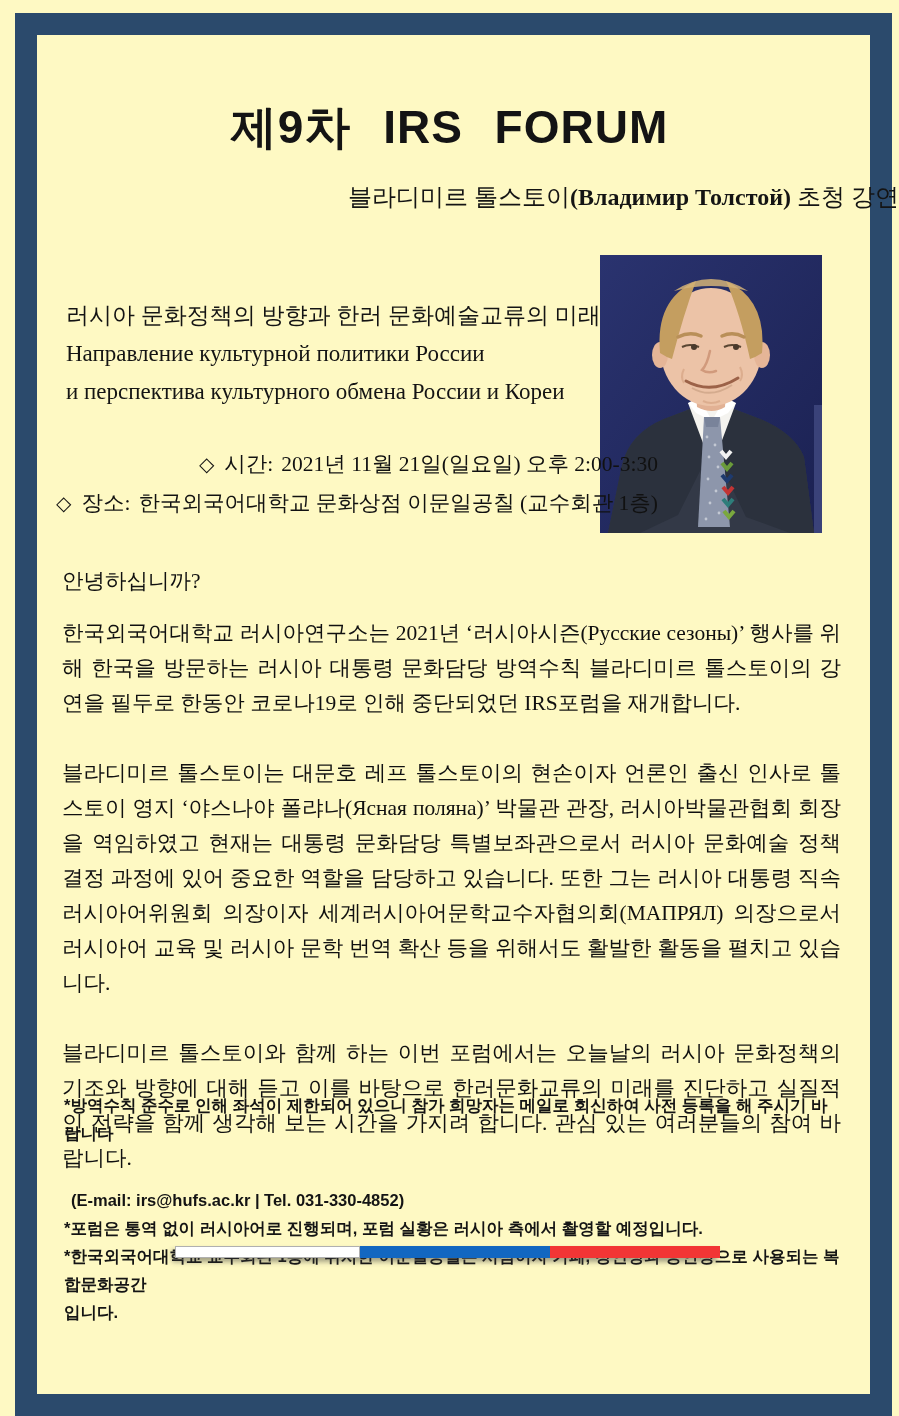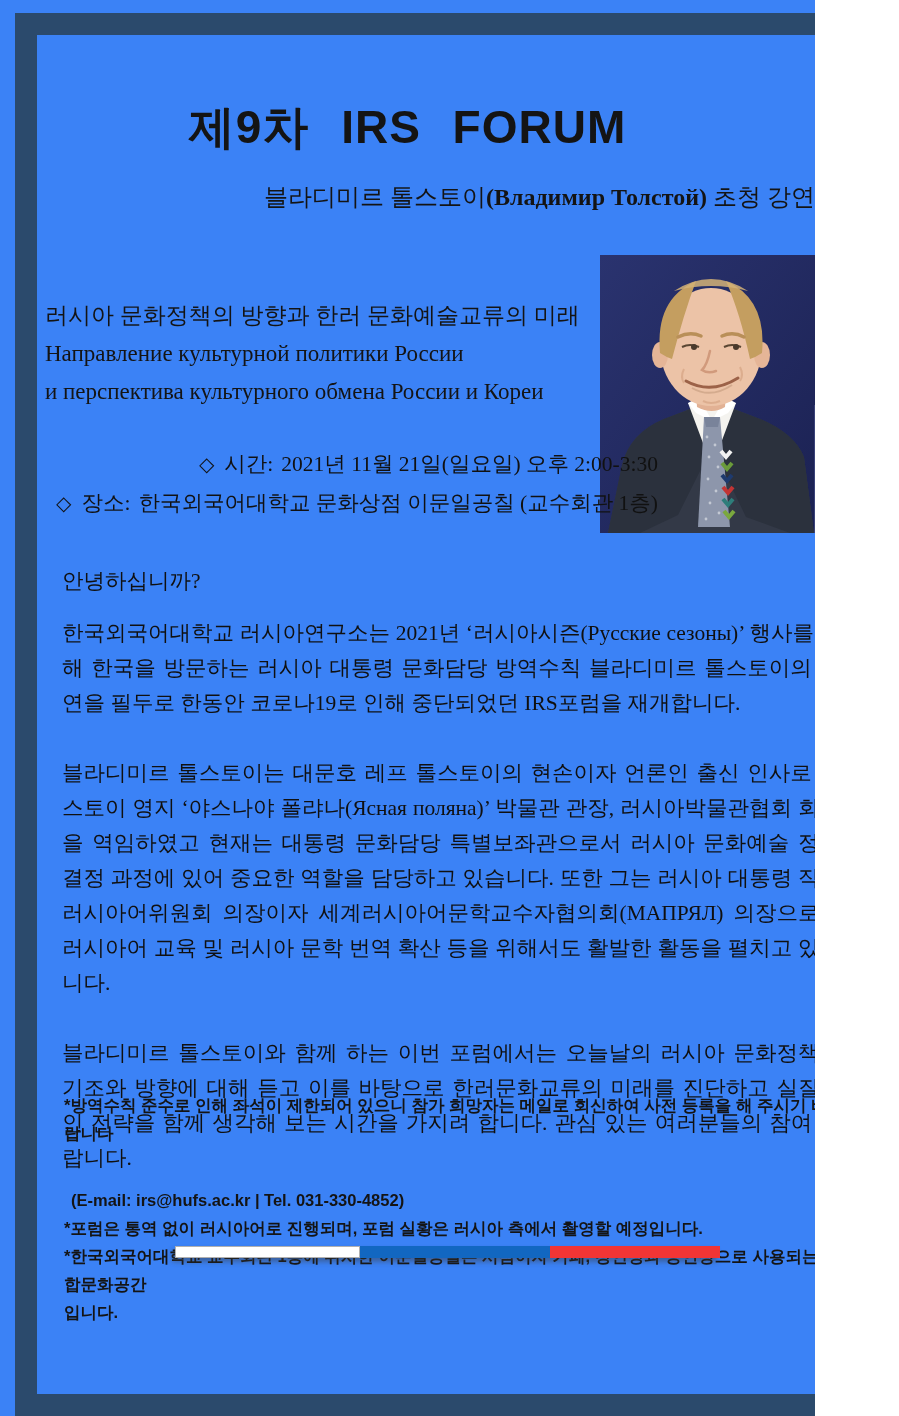--- a/index.html
+++ b/index.html
@@ -1,23 +1,23 @@
 <!DOCTYPE html>
 <html lang="ko"><head>
 <meta charset="utf-8">
 <style>
   * { margin: 0; padding: 0; box-sizing: border-box; }
   html, body { background: #ffffff; }
   body { width: 899px; font-family: "Liberation Serif", "DejaVu Serif", serif; color: #111111; }
 
   .page {
     position: relative;
-    width: 815px;
+    width: 899px;
     height: 1416px;
-    background: #3b82f6;
+    background: #fef9c3;
     overflow: hidden;
   }
 
   .frame {
     position: absolute;
     left: 15px;
     top: 13px;
     width: 877px;
     height: 1403px;
     border: 22px solid #2b4a6c;
@@ -53,21 +53,21 @@
     position: absolute;
     left: 600px;
     top: 255px;
     width: 222px;
     height: 278px;
   }
   .photo-wrap svg { display: block; }
 
   .topic {
     position: absolute;
-    left: 45px;
+    left: 66px;
     top: 297px;
     font-size: 23px;
     line-height: 38px;
     color: #141414;
     white-space: nowrap;
   }
 
   .meta {
     position: absolute;
     left: 56px;

